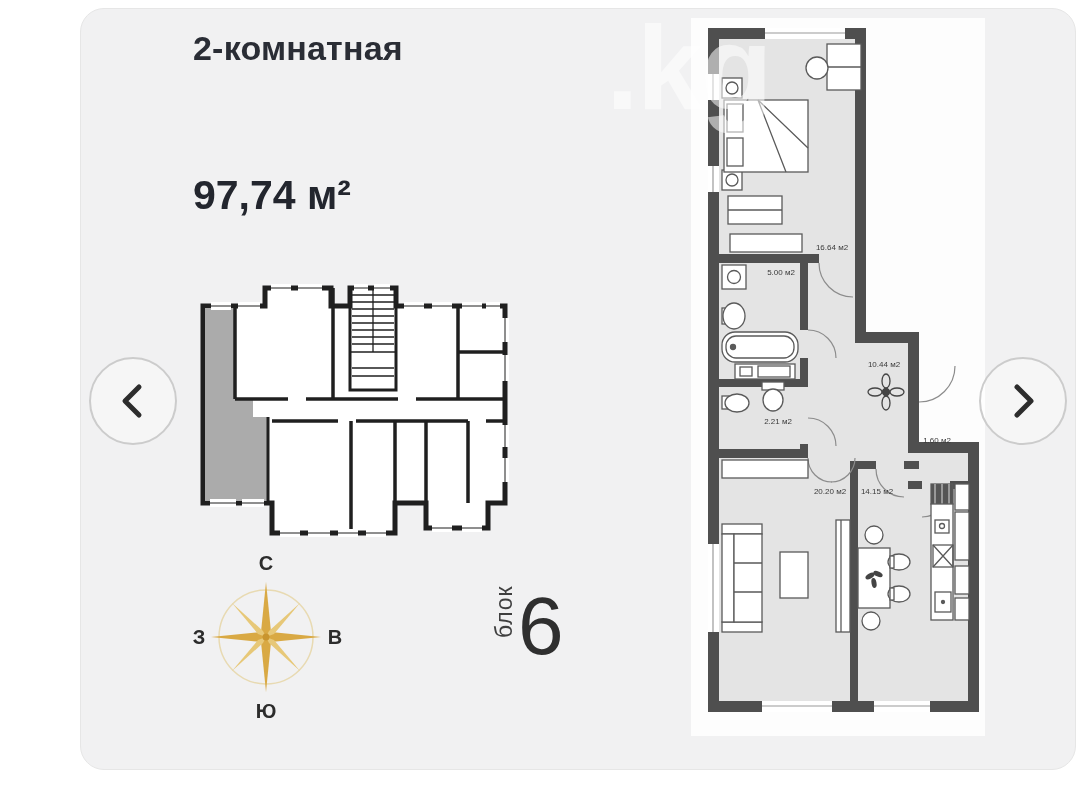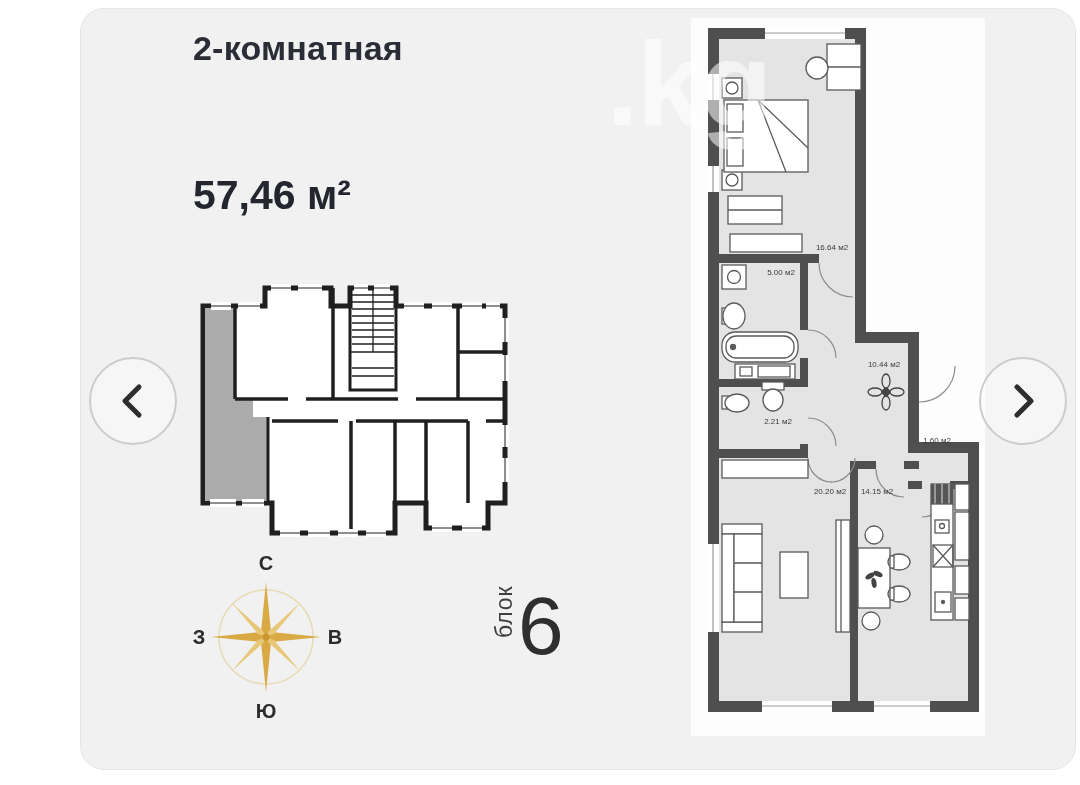--- a/index.html
+++ b/index.html
@@ -17,35 +17,35 @@
            background:rgba(255,255,255,.35);display:flex;align-items:center;justify-content:center;
            cursor:pointer;box-sizing:border-box;}
   .nav-prev{left:51px;top:357px;}
   .nav-next{left:941px;top:357px;}
   
   .blok{position:absolute;left:455px;top:585px;display:flex;align-items:center;}
   .blok-word{transform:rotate(-90deg);transform-origin:center;font-size:23px;color:#3f3f3f;
              letter-spacing:1px;width:23px;}
   .blok-num{font-size:82px;color:#2f2f2f;font-weight:400;line-height:1;margin-left:2px;}
   
-  .watermark{position:absolute;left:568px;top:16px;font-size:118px;font-weight:bold;
+  .watermark{position:absolute;left:568px;top:0;font-size:118px;font-weight:bold;
              color:rgba(255,255,255,0.55);letter-spacing:-2px;pointer-events:none;z-index:5;}
   svg text{font-family:"Liberation Sans","DejaVu Sans",sans-serif;}
 </style>
 </head>
 <body>
 
 <div id="screen">
 
   <div class="card"></div>
 
   <div class="title">
     <div>2-комнатная</div>
   </div>
-  <div class="area">57,46 м²</div>
+  <div class="area">97,74 м²</div>
 
   <svg style="position:absolute;left:158px;top:278px;" width="350" height="262" viewBox="158 278 350 262">
 
     <path d="M165 306 H227 V288 H293 V306 H312 V288 H358 V306 H467 V503 H450 V528 H388 V503 H357 V533 H234 V503 H165 Z" fill="#ffffff" stroke="#1f1f1f" stroke-width="5"></path>
 
     <path d="M167 308 L197 308 L197 399 L215 399 L215 417 L230 417 L230 501 L167 501 Z" fill="#ababab"></path>
 
     <g stroke="#1f1f1f" stroke-width="3.5" fill="none">
       <path d="M197 308 V399"></path>
         <path d="M197 399 H250"></path>

